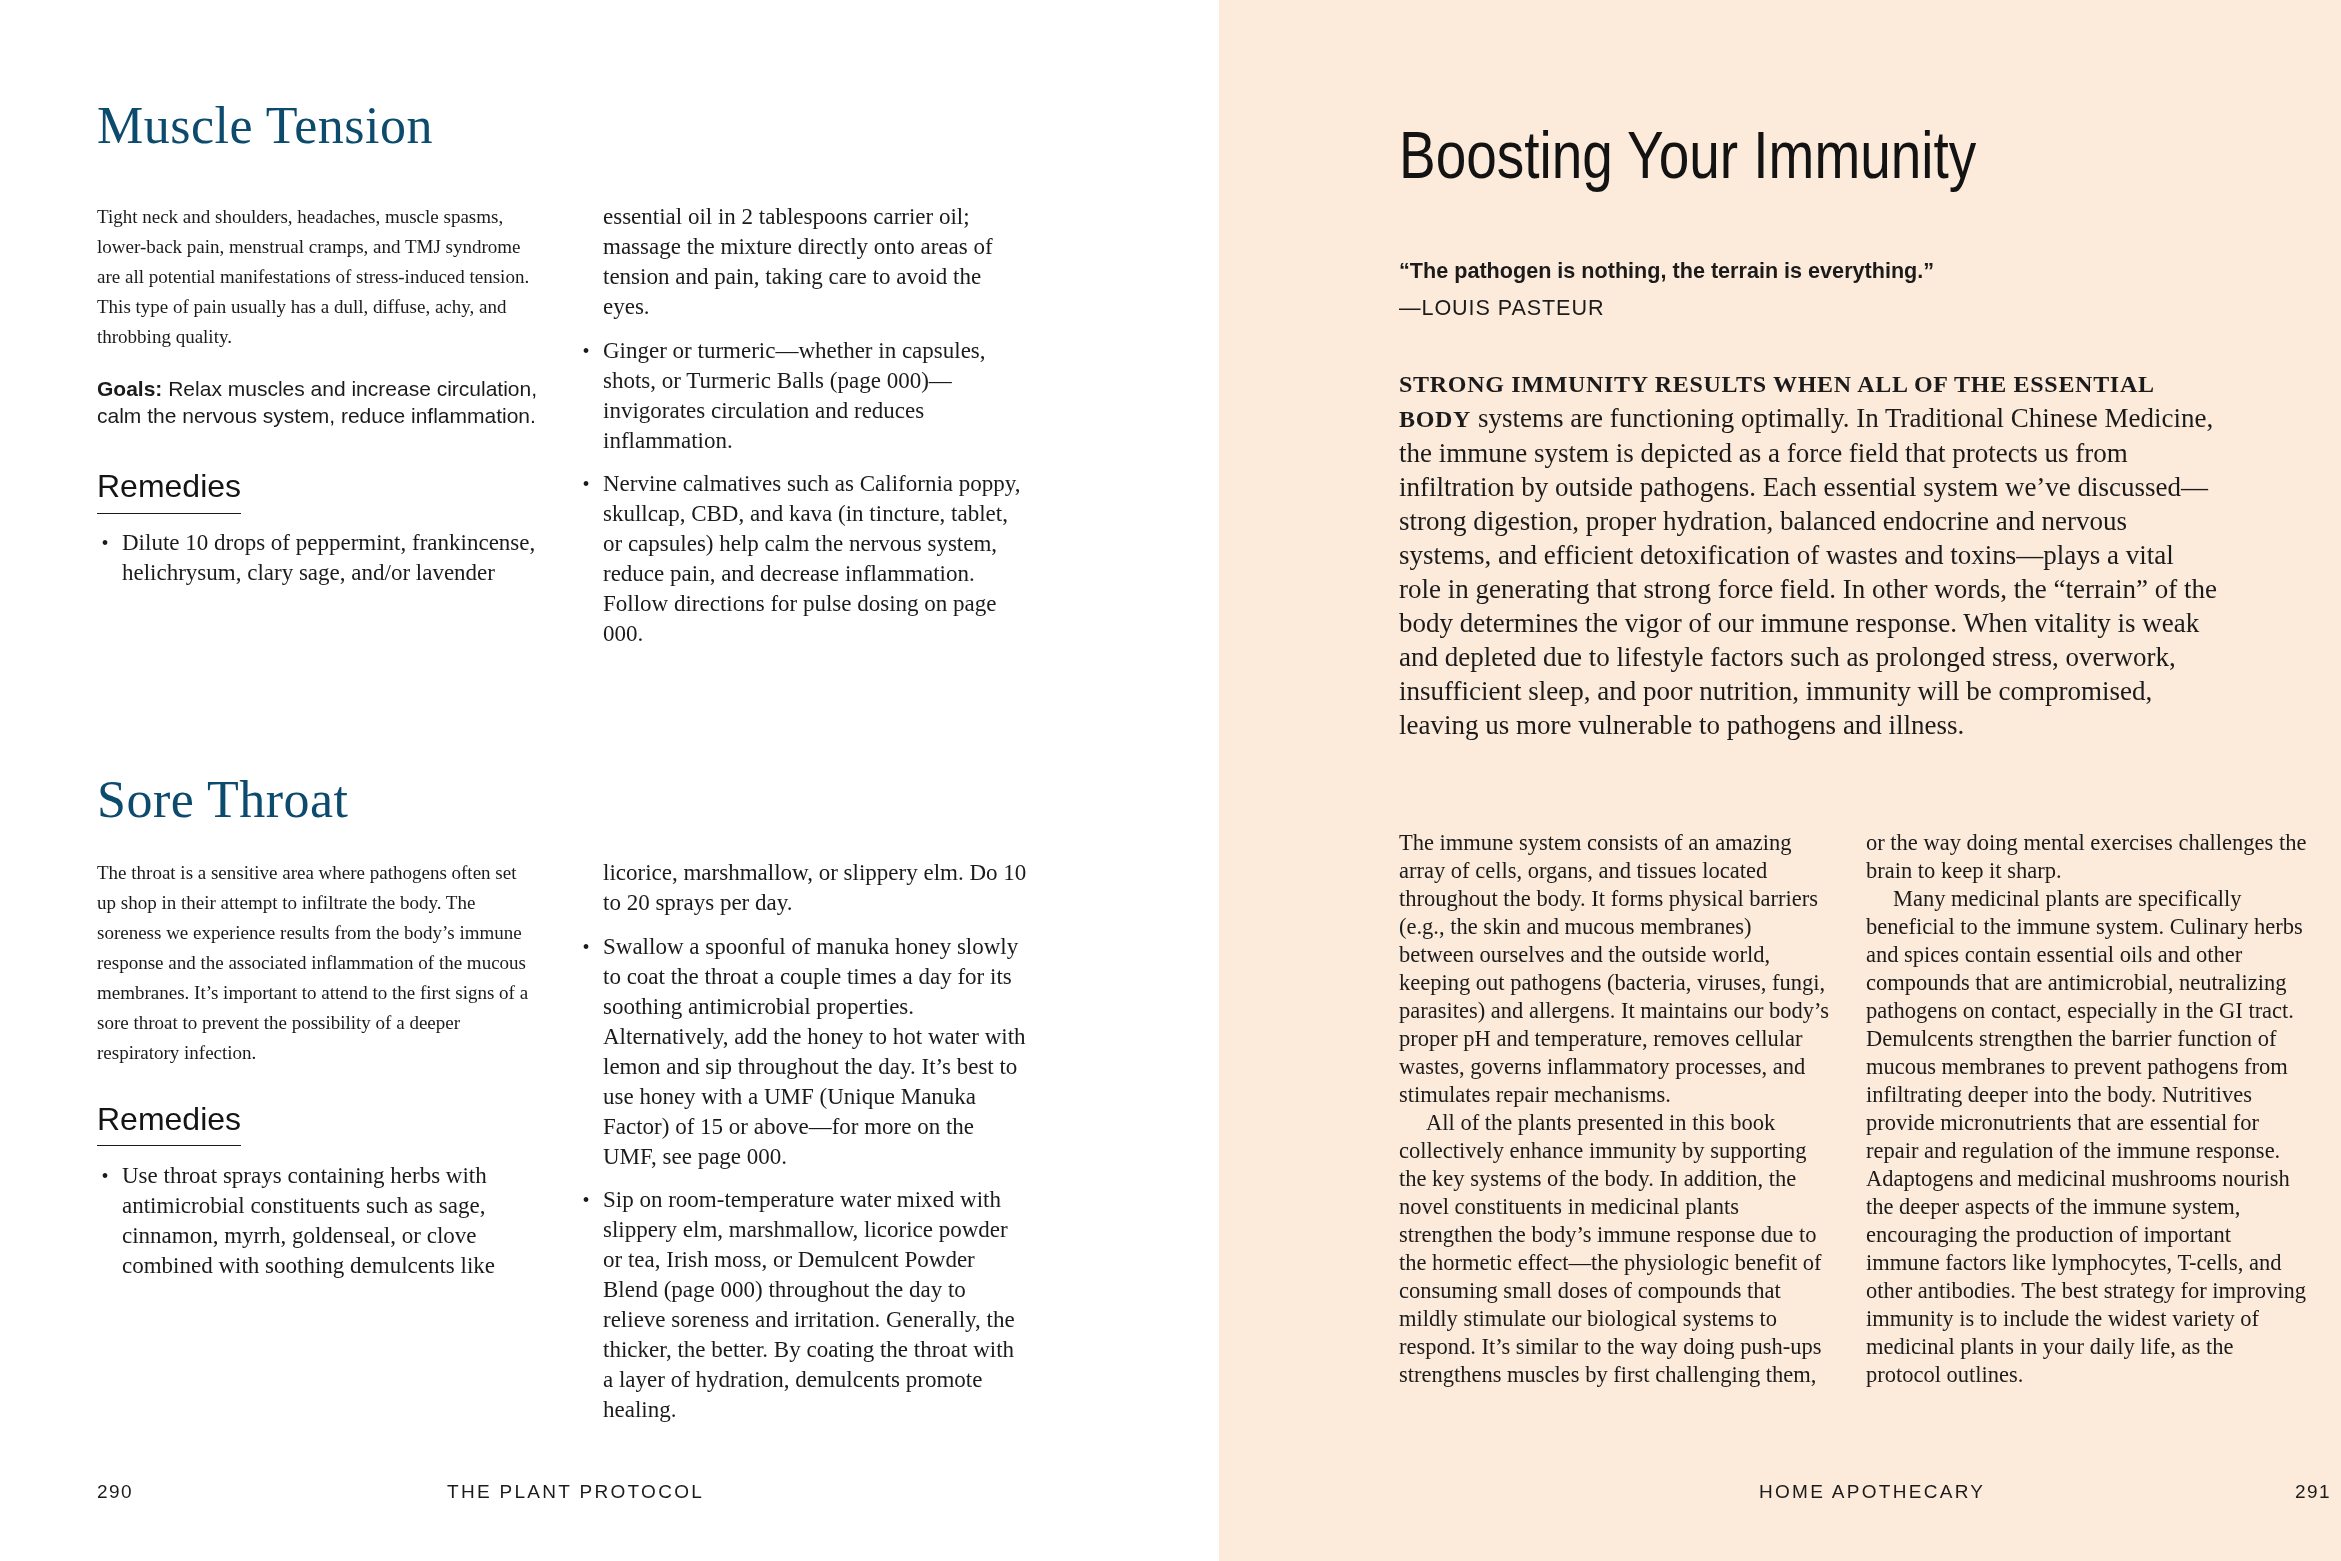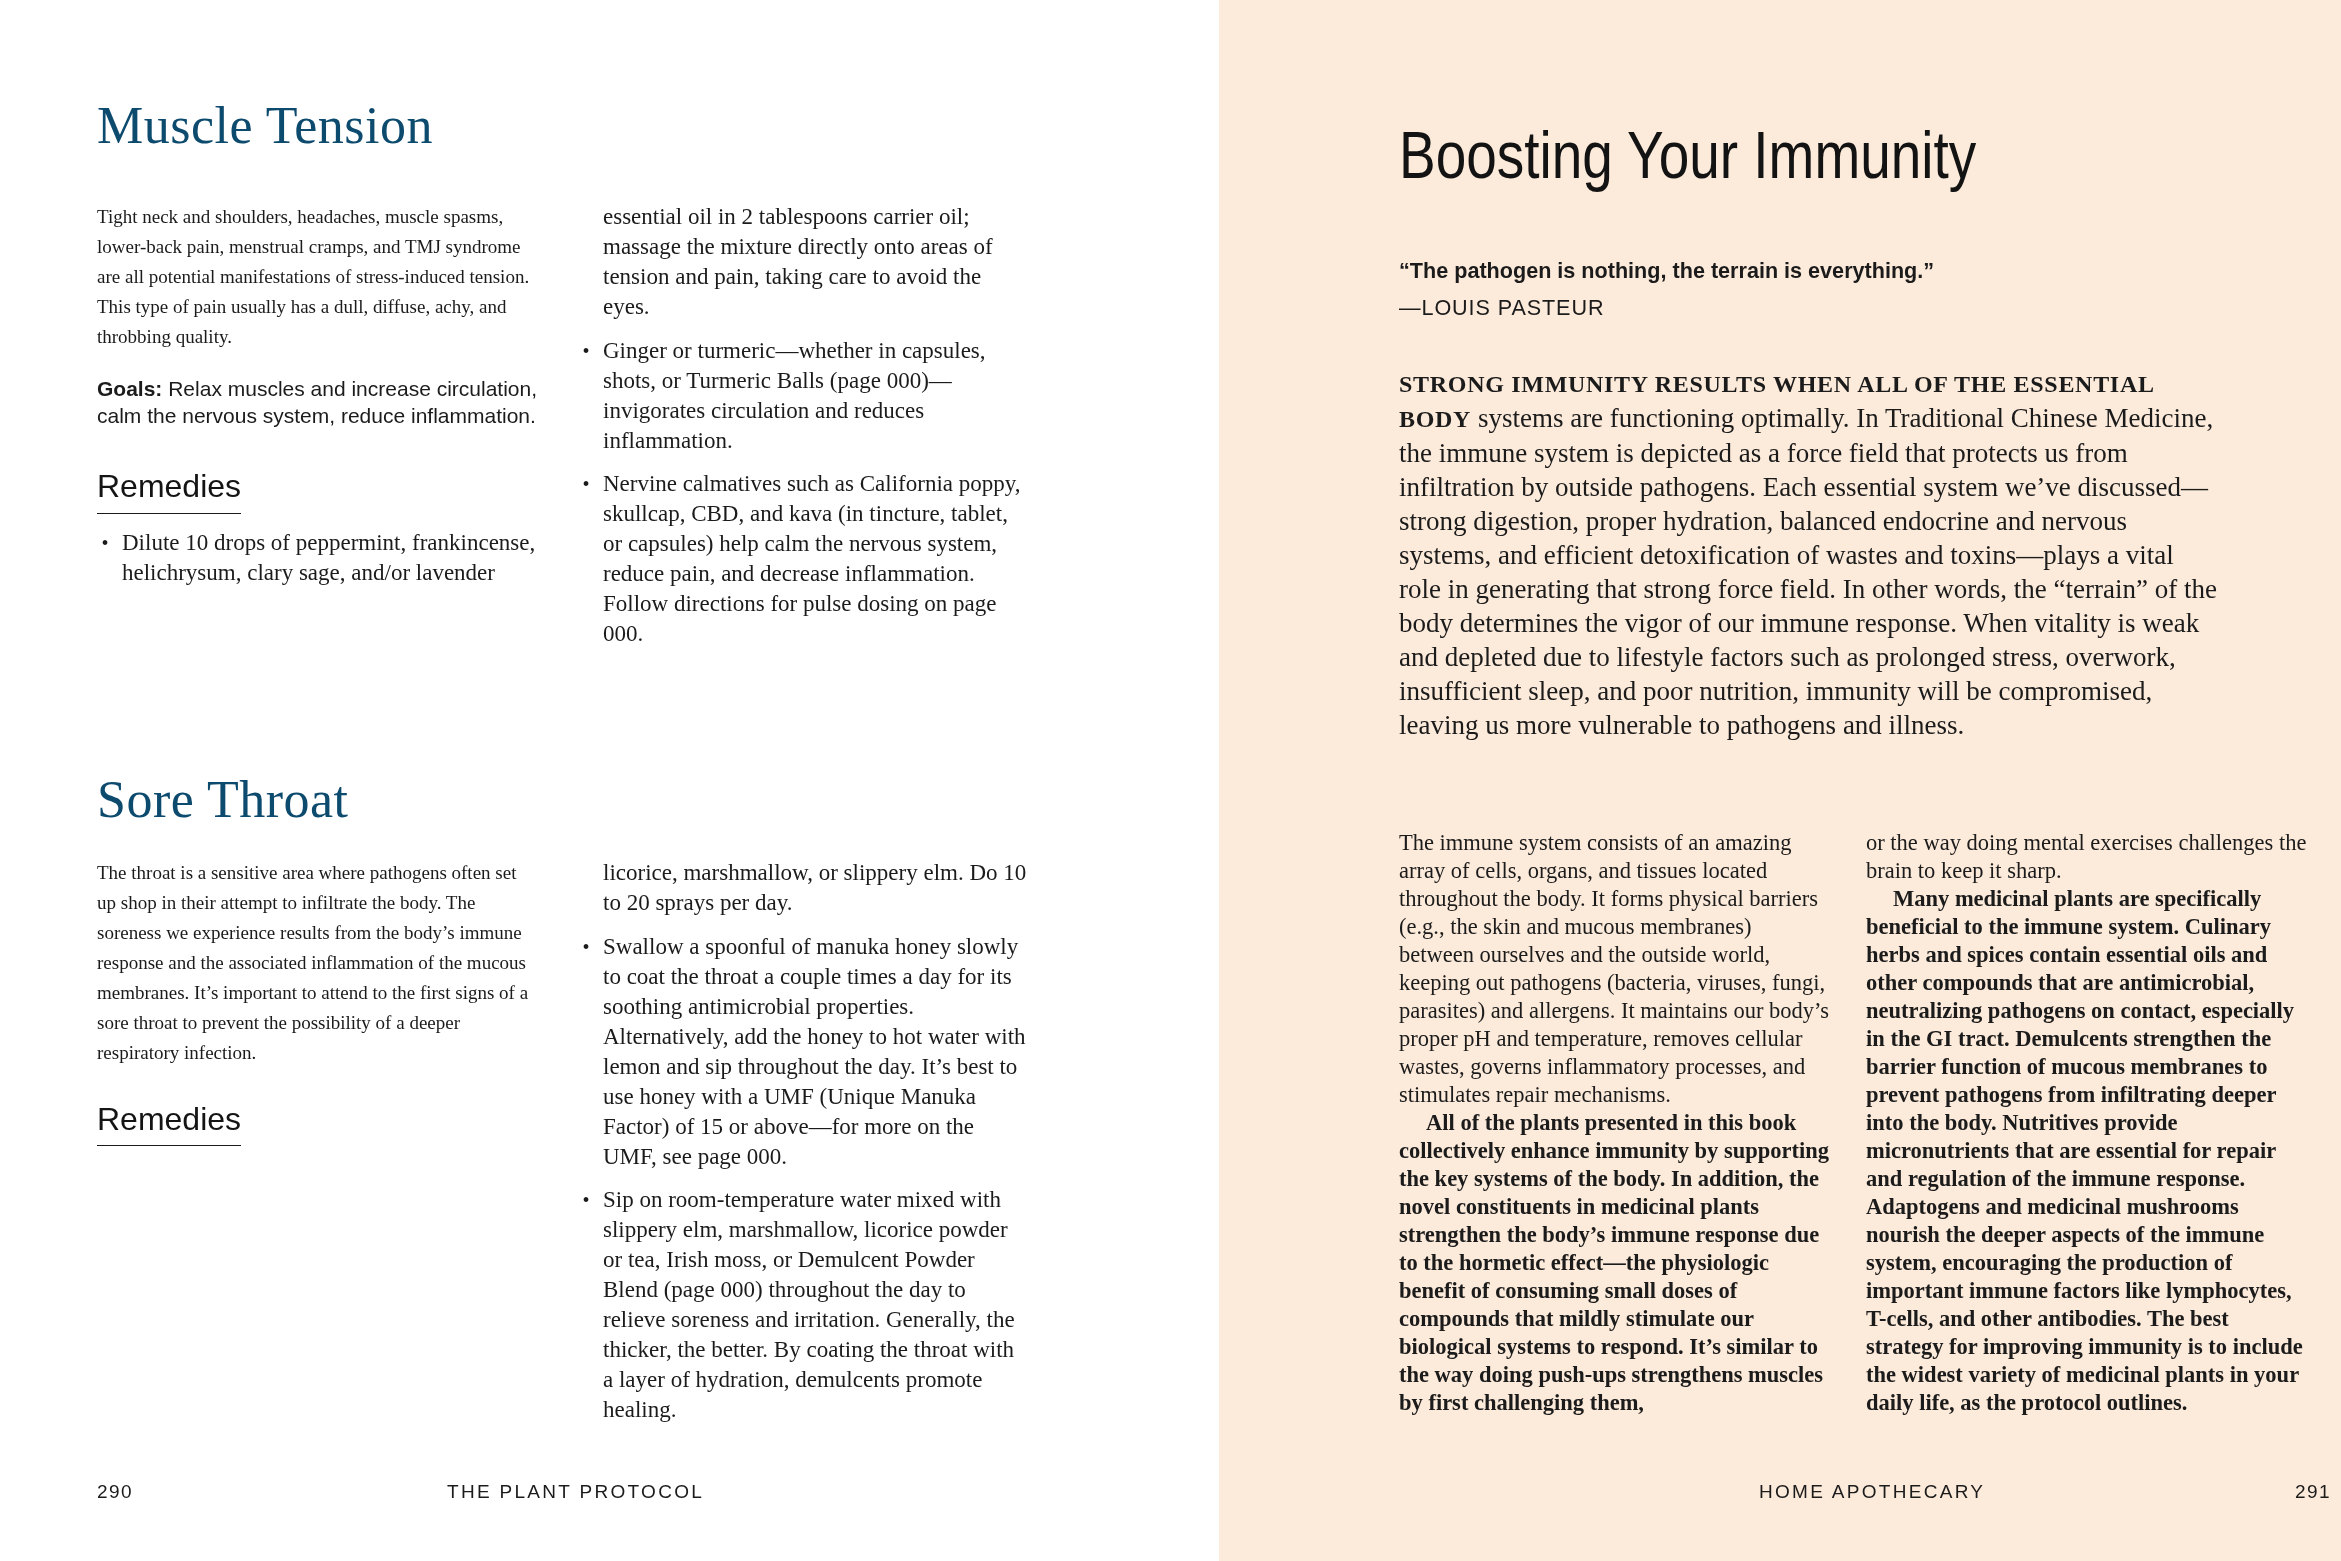--- a/index.html
+++ b/index.html
@@ -33,21 +33,21 @@
             transform:scaleX(.82);transform-origin:left top;white-space:nowrap;}
   .rp-quote{position:absolute;left:180px;top:256px;font-family:"Liberation Sans",sans-serif;
             font-size:21.6px;line-height:30px;}
   .rp-quote .q{font-weight:bold;margin:0;}
   .rp-quote .attr{font-weight:normal;letter-spacing:0.9px;margin:7.2px 0 0 0;}
   .rp-lead{position:absolute;left:180px;top:366px;width:820px;
            font-size:27px;line-height:34px;margin:0;}
   .lead-in{font-weight:bold;font-size:24px;letter-spacing:0.7px;}
   .rp-col{position:absolute;font-size:22.5px;line-height:28px;}
   .rp-col p{margin:0;}
-  .rp-col p.indent{text-indent:27px;font-weight:bold;}
+  .rp-col p.indent{text-indent:27px;}
 
   
   .footer-item{position:absolute;top:1481px;font-family:"Liberation Sans",sans-serif;
                font-size:19px;letter-spacing:2.3px;color:#1b1b1b;white-space:nowrap;}
 </style>
 </head>
 <body style="color: rgb(27, 27, 27);">
 
 <div class="page page-left">
 
@@ -69,20 +69,23 @@
     <p class="b-item">Ginger or turmeric—whether in capsules, shots, or Turmeric Balls (page 000)—invigorates circulation and reduces inflammation.</p>
     <p class="b-item">Nervine calmatives such as California poppy, skullcap, CBD, and kava (in tincture, tablet, or capsules) help calm the nervous system, reduce pain, and decrease inflammation. Follow directions for pulse dosing on page 000.</p>
   </div>
 
   <h1 class="sec-title" style="left:97px;top:739px;">Sore Throat</h1>
 
   <div class="col" style="left:97px;top:858px;width:443px;">
     <p class="serif-body">The throat is a sensitive area where pathogens often set up shop in their attempt to infiltrate the body. The soreness we experience results from the body’s immune response and the associated inflammation of the mucous membranes. It’s important to attend to the first signs of a sore throat to prevent the possibility of a deeper respiratory infection.</p>
     <div class="remedies-block" style="margin-top:34px;">
       <h2 class="remedies-h">Remedies</h2>
+      <div class="bullets">
+        <p class="b-item">Use throat sprays containing herbs with antimicrobial constituents such as sage, cinnamon, myrrh, goldenseal, or clove combined with soothing demulcents like</p>
+      </div>
     </div>
   </div>
 
   <div class="col" style="left:578px;top:858px;width:450px;">
     <p class="b-cont">licorice, marshmallow, or slippery elm. Do 10 to 20 sprays per day.</p>
     <p class="b-item">Swallow a spoonful of manuka honey slowly to coat the throat a couple times a day for its soothing antimicrobial properties. Alternatively, add the honey to hot water with lemon and sip throughout the day. It’s best to use honey with a UMF (Unique Manuka Factor) of 15 or above—for more on the UMF, see page 000.</p>
     <p class="b-item">Sip on room-temperature water mixed with slippery elm, marshmallow, licorice powder or tea, Irish moss, or Demulcent Powder Blend (page 000) throughout the day to relieve soreness and irritation. Generally, the thicker, the better. By coating the throat with a layer of hydration, demulcents promote healing.</p>
   </div>
 
   <span class="footer-item" style="left:97px;letter-spacing:1.4px;">290</span>

